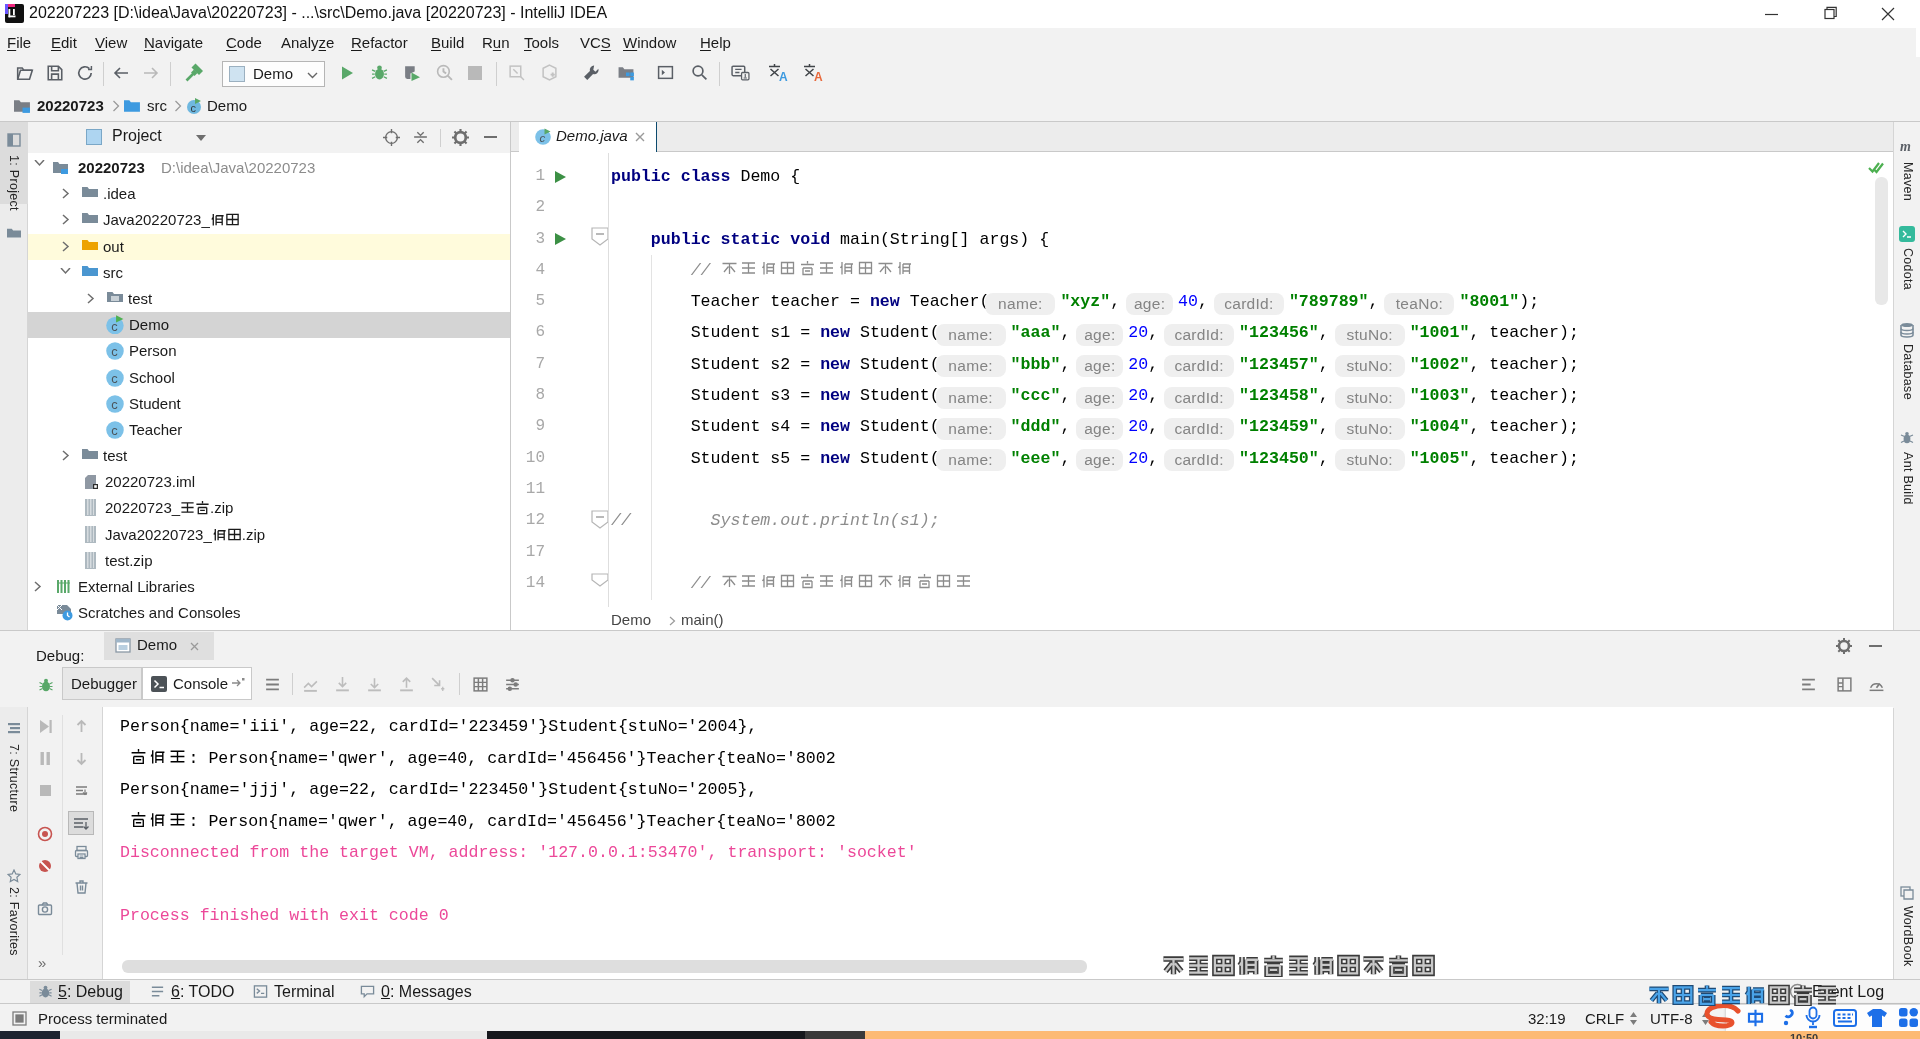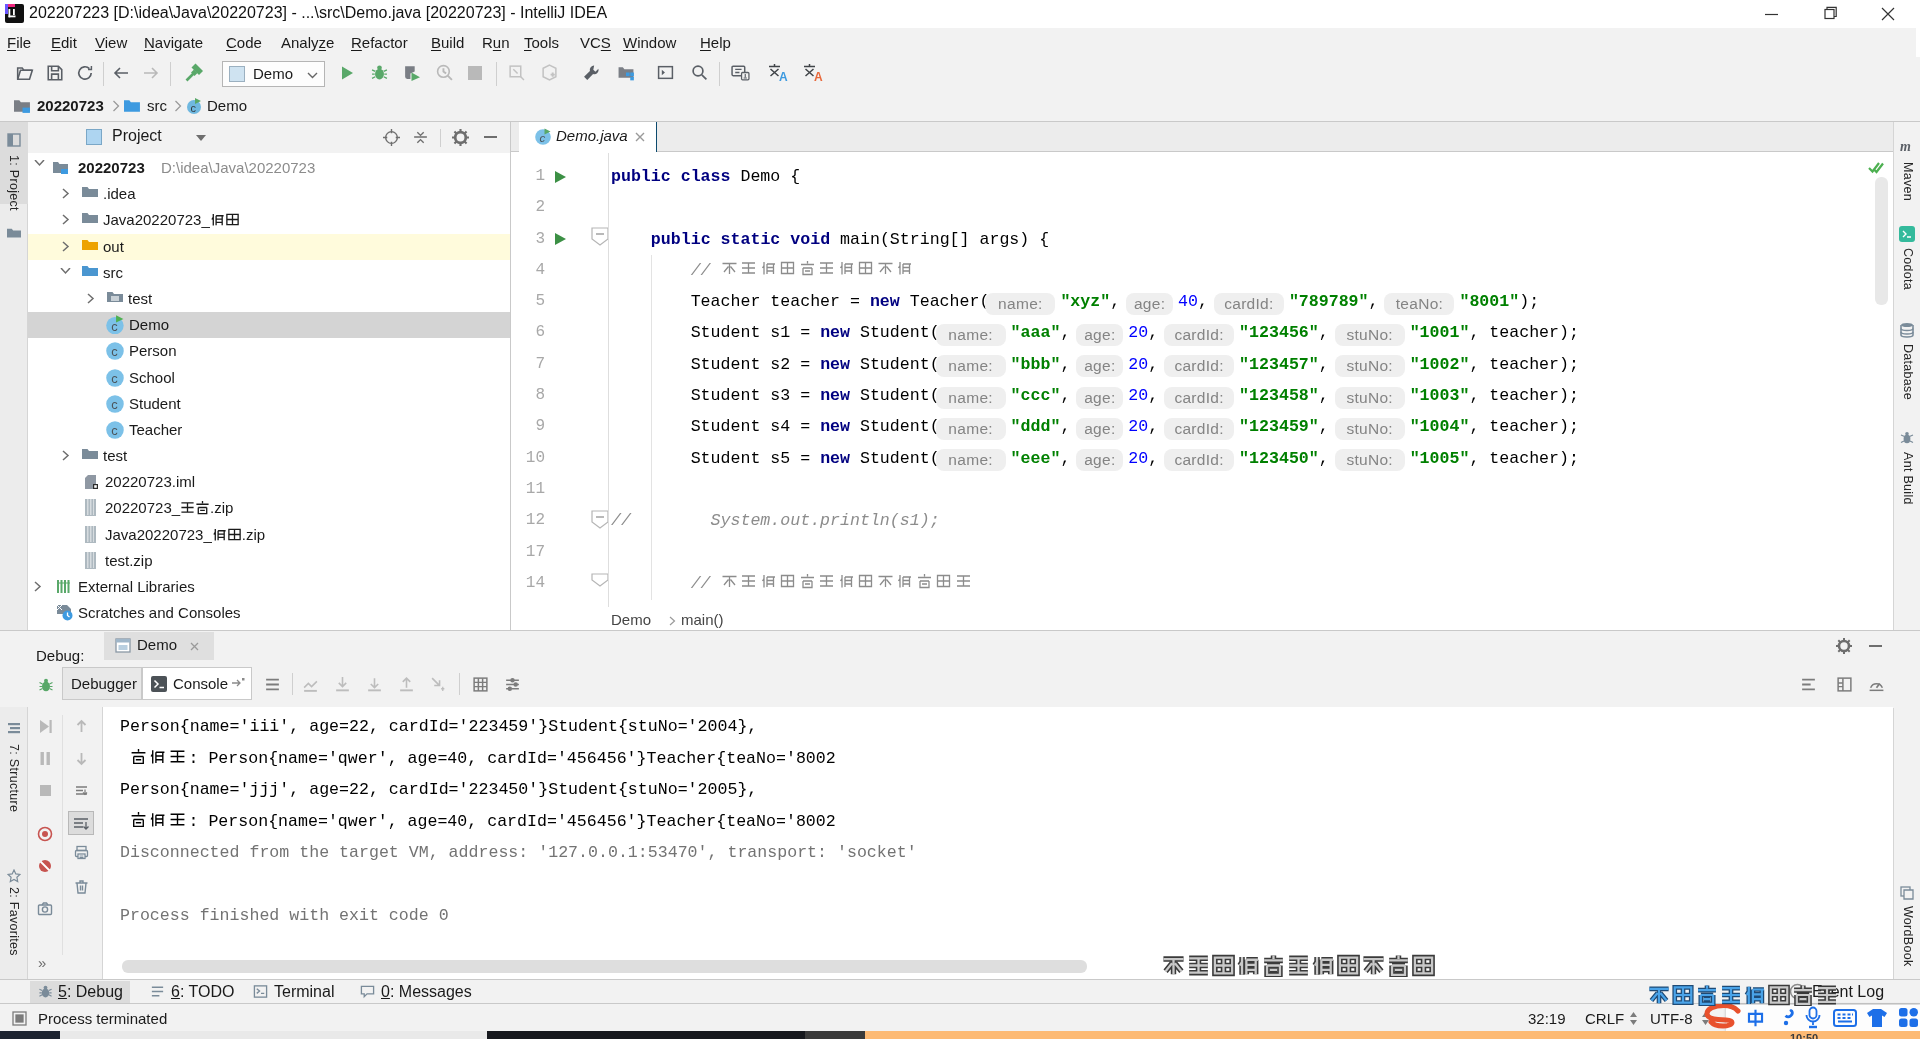--- a/index.html
+++ b/index.html
@@ -54,21 +54,21 @@
   border-left:1px solid #d5d5d5; }
 
 #debug { left:0; top:630px; width:1920px; height:349px; background:#f2f2f2;
   border-top:1px solid #c9c9c9; }
 #dbghead { position:absolute; left:0; top:0; width:1920px; height:29px; }
 #dbgtabs { position:absolute; left:0; top:29px; width:1920px; height:47px; }
 #console { position:absolute; left:103px; top:76px; width:1790px; height:273px; background:#fff; }
 .conline { position:absolute; left:17px; white-space:pre;
   font-family:"Liberation Mono", monospace; font-size:16.6px; color:#000; line-height:31.3px; }
 .cj3 { vertical-align:-2px; margin:0 2.5px 0 0; }
-.blue { color:#737373;text-align:center; }
+.blue { color:#ec4899;text-align:center; }
 #dbgleft { position:absolute; left:0; top:76px; width:28px; height:273px; background:#ececec;
   border-right:1px solid #d5d5d5; }
 #dbgicons { position:absolute; left:28px; top:76px; width:75px; height:273px; background:#f2f2f2;
   border-right:1px solid #d5d5d5; }
 
 #toolwinbar { left:0; top:979px; width:1920px; height:24px; background:#f2f2f2;
   border-top:1px solid #c9c9c9; }
 .twb { position:absolute; top:3px; font-size:16px; color:#1a1a1a; }
 #statusbar { left:0; top:1003px; width:1920px; height:28px; background:#f2f2f2;
   border-top:1px solid #c9c9c9; font-size:15px; color:#1a1a1a; }

